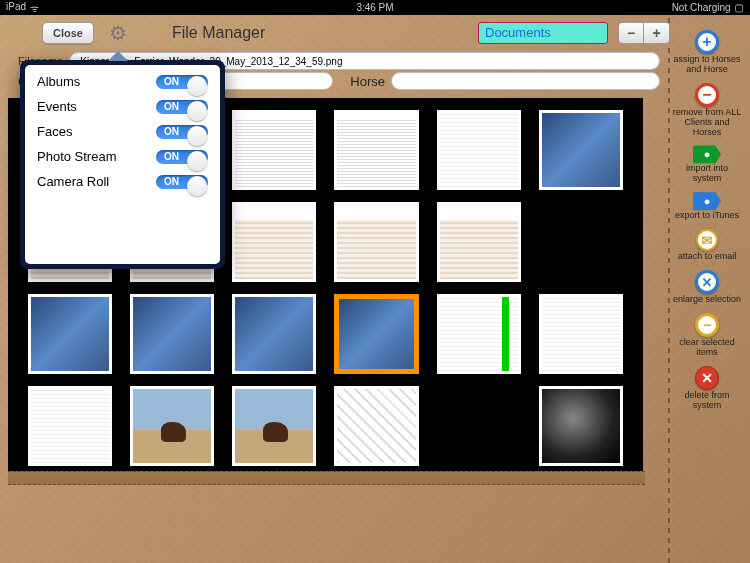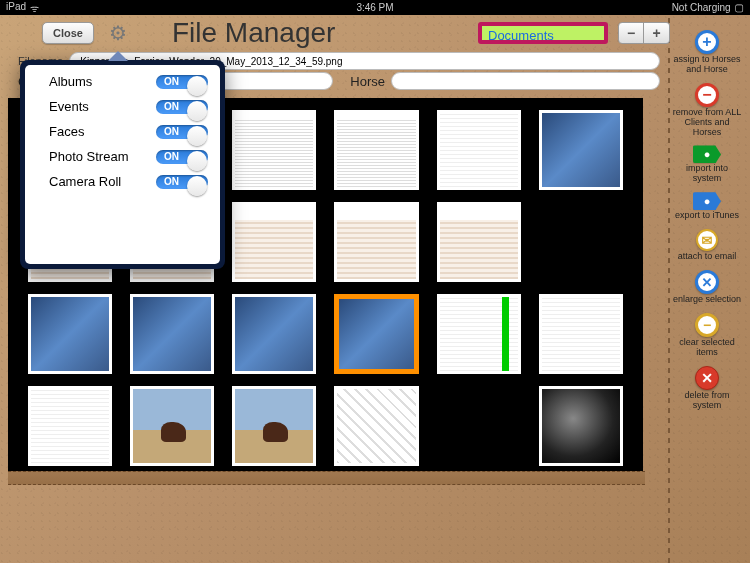--- a/index.html
+++ b/index.html
@@ -51,29 +51,29 @@
       color: #444;
       box-shadow: 0 1px 1px rgba(0,0,0,0.2);
     }
     .gear-btn {
       width: 28px; height: 28px;
       display: flex; align-items: center; justify-content: center;
       color: #777;
       font-size: 20px;
     }
     .title {
-      font-size: 28px;
+      font-size: 16px;
       color: #333;
       font-weight: normal;
       margin-left: 30px;
     }
     .dropdown-sel {
       margin-left: auto;
-      background: #bef264;
-      border: 4px solid #be185d;
+      background: #5eead4;
+      border: 1px solid #be185d;
       border-radius: 3px;
       padding: 2px 6px;
       font-size: 13px;
       color: #1a6be0;
       width: 130px;
       height: 22px;
     }
     .plusminus {
       display: flex; gap: 0;
     }
@@ -264,21 +264,21 @@
     }
     .popover-header {
       background: linear-gradient(#8ba0c8, #6a84b0);
       color: #fff;
       font-weight: bold;
       font-size: 13px;
       padding: 8px 10px;
       text-shadow: 0 -1px 0 rgba(0,0,0,0.3);
       border-bottom: 1px solid #5a74a0;
     }
-    .popover-body { padding: 4px 0 70px 12px; }
+    .popover-body { padding: 4px 0 70px 0; }
     .setting-row {
       display: flex;
       justify-content: space-between;
       align-items: center;
       padding: 5px 12px;
       font-size: 13px;
       color: #000;
     }
     .switch {
       width: 52px; height: 14px;

